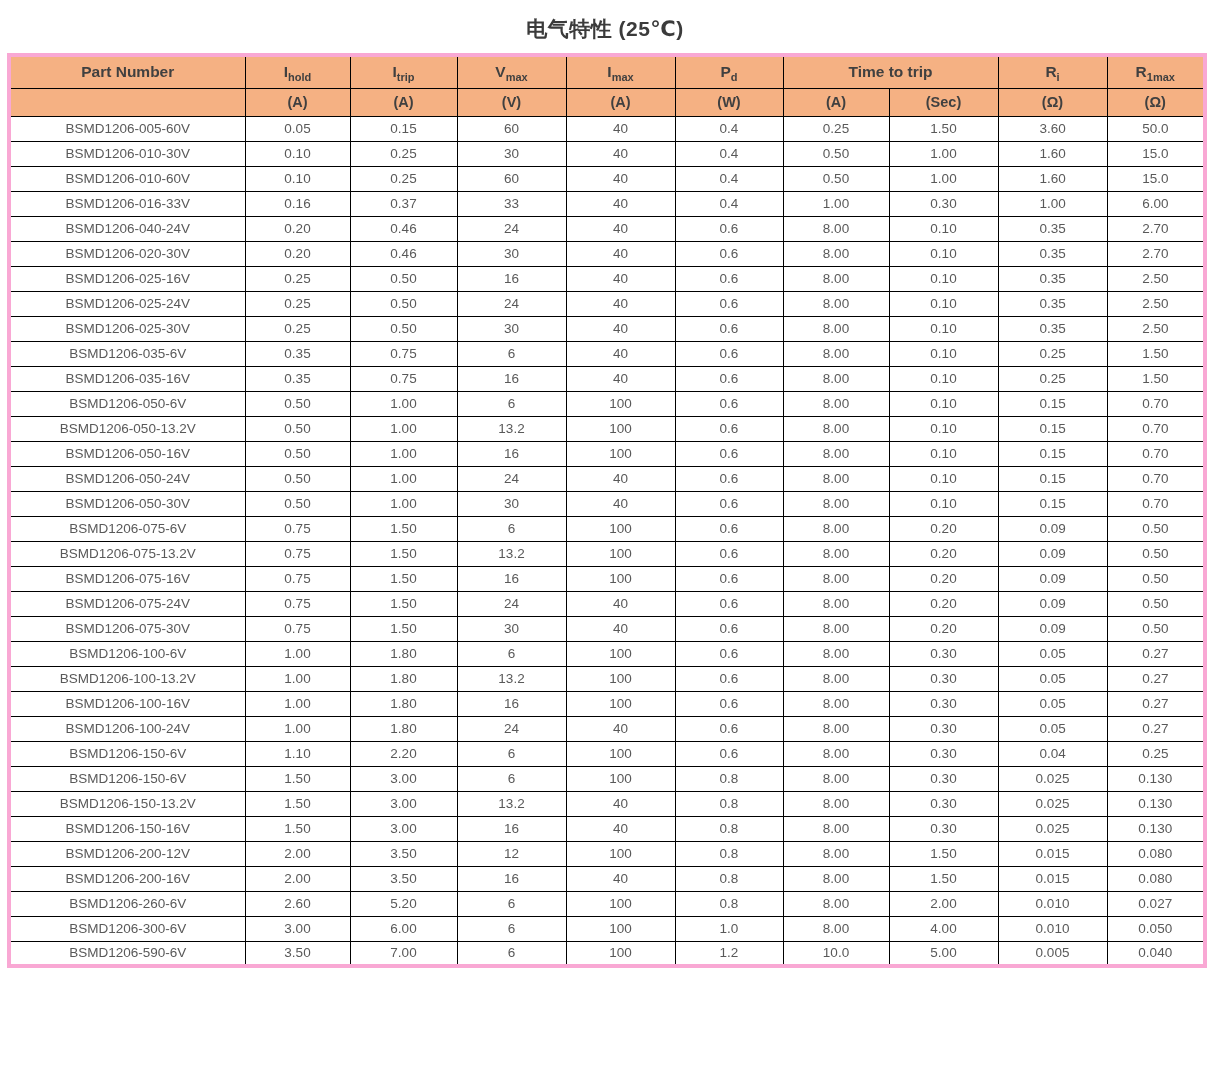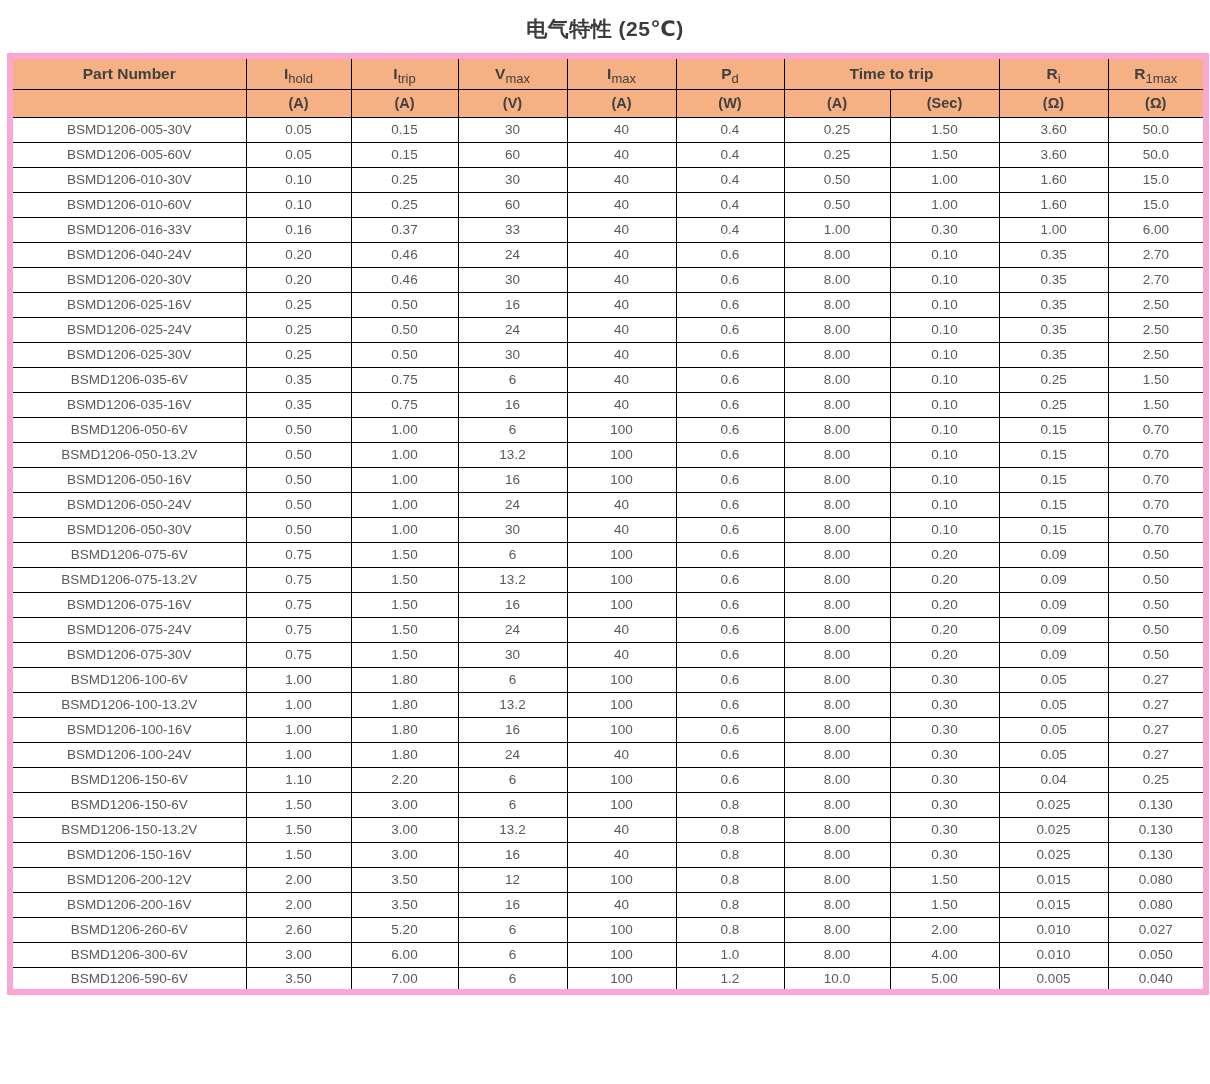--- a/index.html
+++ b/index.html
@@ -15,40 +15,40 @@
     font-size: 21px;
     color: #3b3b3b;
     padding: 15px 0 10px 0;
     letter-spacing: 0.5px;
   }
   table.spec {
     border-collapse: collapse;
     table-layout: fixed;
     width: 1196px;
     margin-left: 7px;
-    border: 6px solid #f9a8d4;
+    border: 4px solid #f9a8d4;
   }
   table.spec th, table.spec td {
     border: 1px solid #000;
     text-align: center;
     vertical-align: middle;
     padding: 0;
     white-space: nowrap;
     overflow: hidden;
   }
   thead th {
     background: #F5B183;
     color: #404040;
     font-weight: 700;
   }
   tr.labels th { height: 33px; font-size: 15.5px; }
   tr.units  th { height: 28px; font-size: 14.5px; }
   thead sub {
-    font-size: 13px;
-    font-weight: 400;
+    font-size: 11px;
+    font-weight: 700;
     line-height: 0;
   }
   th.r1max-cell {
     border-left: 3px solid #000;
     border-bottom: 3px solid #000;
   }
   tbody td {
     height: 25px;
     font-size: 13.5px;
     color: #595959;
@@ -94,32 +94,20 @@
         <th>(A)</th>
         <th>(W)</th>
         <th>(A)</th>
         <th>(Sec)</th>
         <th>(Ω)</th>
         <th>(Ω)</th>
       </tr>
     </thead>
     <tbody>
         <tr>
-          <td>BSMD1206-005-30V</td>
-          <td>0.05</td>
-          <td>0.15</td>
-          <td>30</td>
-          <td>40</td>
-          <td>0.4</td>
-          <td>0.25</td>
-          <td>1.50</td>
-          <td>3.60</td>
-          <td>50.0</td>
-        </tr>
-        <tr>
           <td>BSMD1206-005-60V</td>
           <td>0.05</td>
           <td>0.15</td>
           <td>60</td>
           <td>40</td>
           <td>0.4</td>
           <td>0.25</td>
           <td>1.50</td>
           <td>3.60</td>
           <td>50.0</td>

